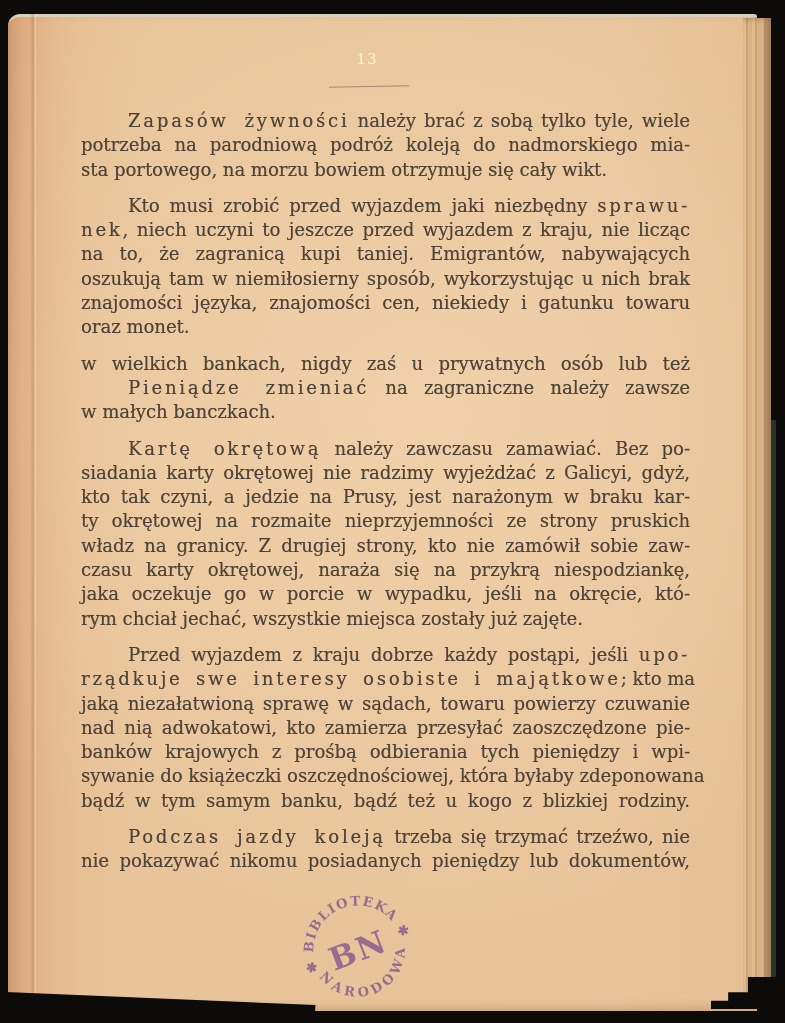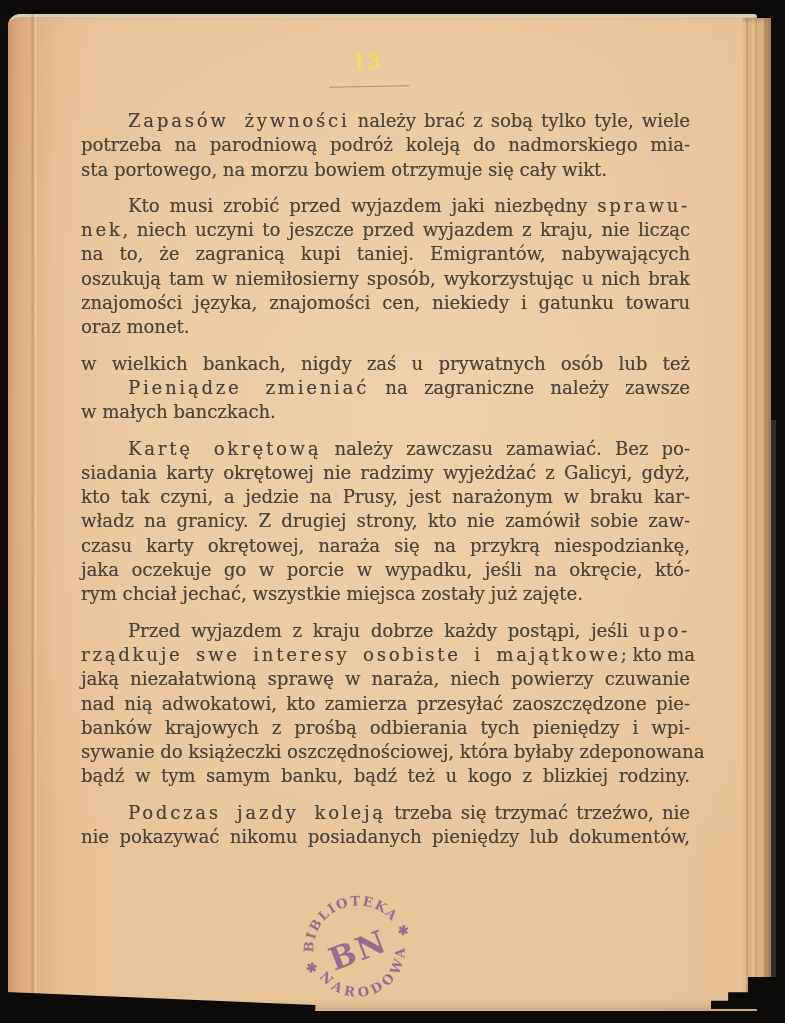--- a/index.html
+++ b/index.html
@@ -19,21 +19,21 @@
         background:repeating-linear-gradient(90deg,#e3bb8f 0 3px,#c9a376 3px 5px,#dab285 5px 9px);
         box-shadow:inset -5px 0 6px rgba(70,45,25,0.45);}
   .cover-edge{position:absolute;right:9px;top:420px;bottom:16px;width:5px;background:#47513f;opacity:0.55;}
   
   .wedge-bl{position:absolute;left:-6px;bottom:-16px;width:320px;height:34px;background:#0c0b09;
         transform-origin:100% 100%;transform:rotate(2.4deg);}
   .steps-br{position:absolute;right:8px;bottom:14px;width:66px;height:32px;background:#0c0b09;
         clip-path:polygon(0 100%,100% 100%,100% 0,56% 0,56% 48%,26% 48%,26% 74%,0 74%);}
   
   .page-number{position:absolute;left:327px;top:50px;width:80px;text-align:center;
-        font-size:21px;color:#fde047;letter-spacing:1px;}
+        font-size:15px;color:#fef9c3;letter-spacing:1px;}
   .page-number-rule{position:absolute;left:329px;top:86px;width:80px;height:1px;
         background:rgba(76,68,58,0.45);transform:rotate(-1.2deg);}
   .text-block{position:absolute;left:69px;top:97px;width:633px;
         font-size:18px;line-height:24.3px;color:#4b4338;
         text-shadow:0.3px 0.3px 0.5px rgba(60,50,40,0.45);}
   .para{margin:12px;}
   .line{text-align:justify;text-align-last:justify;white-space:nowrap;}
   .line.end{text-align-last:left;}
   .line.first{padding-left:47px;}
   .sperr{letter-spacing:2.8px;word-spacing:5px;}
@@ -75,29 +75,30 @@
       </div>
       <div class="para">
         <div class="line"><span>w wielkich bankach, nigdy zaś u prywatnych osób lub też</span></div>
         <div class="line first"><span class="sperr">Pieniądze zmieniać</span><span> na zagraniczne należy zawsze</span></div>
         <div class="line end"><span>w małych banczkach.</span></div>
       </div>
       <div class="para">
         <div class="line first"><span class="sperr">Kartę okrętową</span><span> należy zawczasu zamawiać. Bez po-</span></div>
         <div class="line"><span>siadania karty okrętowej nie radzimy wyjeżdżać z Galicyi, gdyż,</span></div>
         <div class="line"><span>kto tak czyni, a jedzie na Prusy, jest narażonym w braku kar-</span></div>
+        <div class="line"><span>ty okrętowej na rozmaite nieprzyjemności ze strony pruskich</span></div>
         <div class="line"><span>władz na granicy. Z drugiej strony, kto nie zamówił sobie zaw-</span></div>
         <div class="line"><span>czasu karty okrętowej, naraża się na przykrą niespodziankę,</span></div>
         <div class="line"><span>jaka oczekuje go w porcie w wypadku, jeśli na okręcie, któ-</span></div>
         <div class="line end"><span>rym chciał jechać, wszystkie miejsca zostały już zajęte.</span></div>
       </div>
       <div class="para">
         <div class="line first"><span>Przed wyjazdem z kraju dobrze każdy postąpi, jeśli </span><span class="sperr">upo-</span></div>
         <div class="line"><span class="sperr">rządkuje swe interesy osobiste i majątkowe</span><span>; kto ma</span></div>
-        <div class="line"><span>jaką niezałatwioną sprawę w naraża, niech powierzy czuwanie</span></div>
+        <div class="line"><span>jaką niezałatwioną sprawę w sądach, towaru powierzy czuwanie</span></div>
         <div class="line"><span>nad nią adwokatowi, kto zamierza przesyłać zaoszczędzone pie-</span></div>
         <div class="line"><span>banków krajowych z prośbą odbierania tych pieniędzy i wpi-</span></div>
         <div class="line"><span>sywanie do książeczki oszczędnościowej, która byłaby zdeponowana</span></div>
         <div class="line"><span>bądź w tym samym banku, bądź też u kogo z blizkiej rodziny.</span></div>
       </div>
       <div class="para">
         <div class="line first"><span class="sperr">Podczas jazdy koleją</span><span> trzeba się trzymać trzeźwo, nie</span></div>
         <div class="line"><span>nie pokazywać nikomu posiadanych pieniędzy lub dokumentów,</span></div>
       </div>
     </div>

